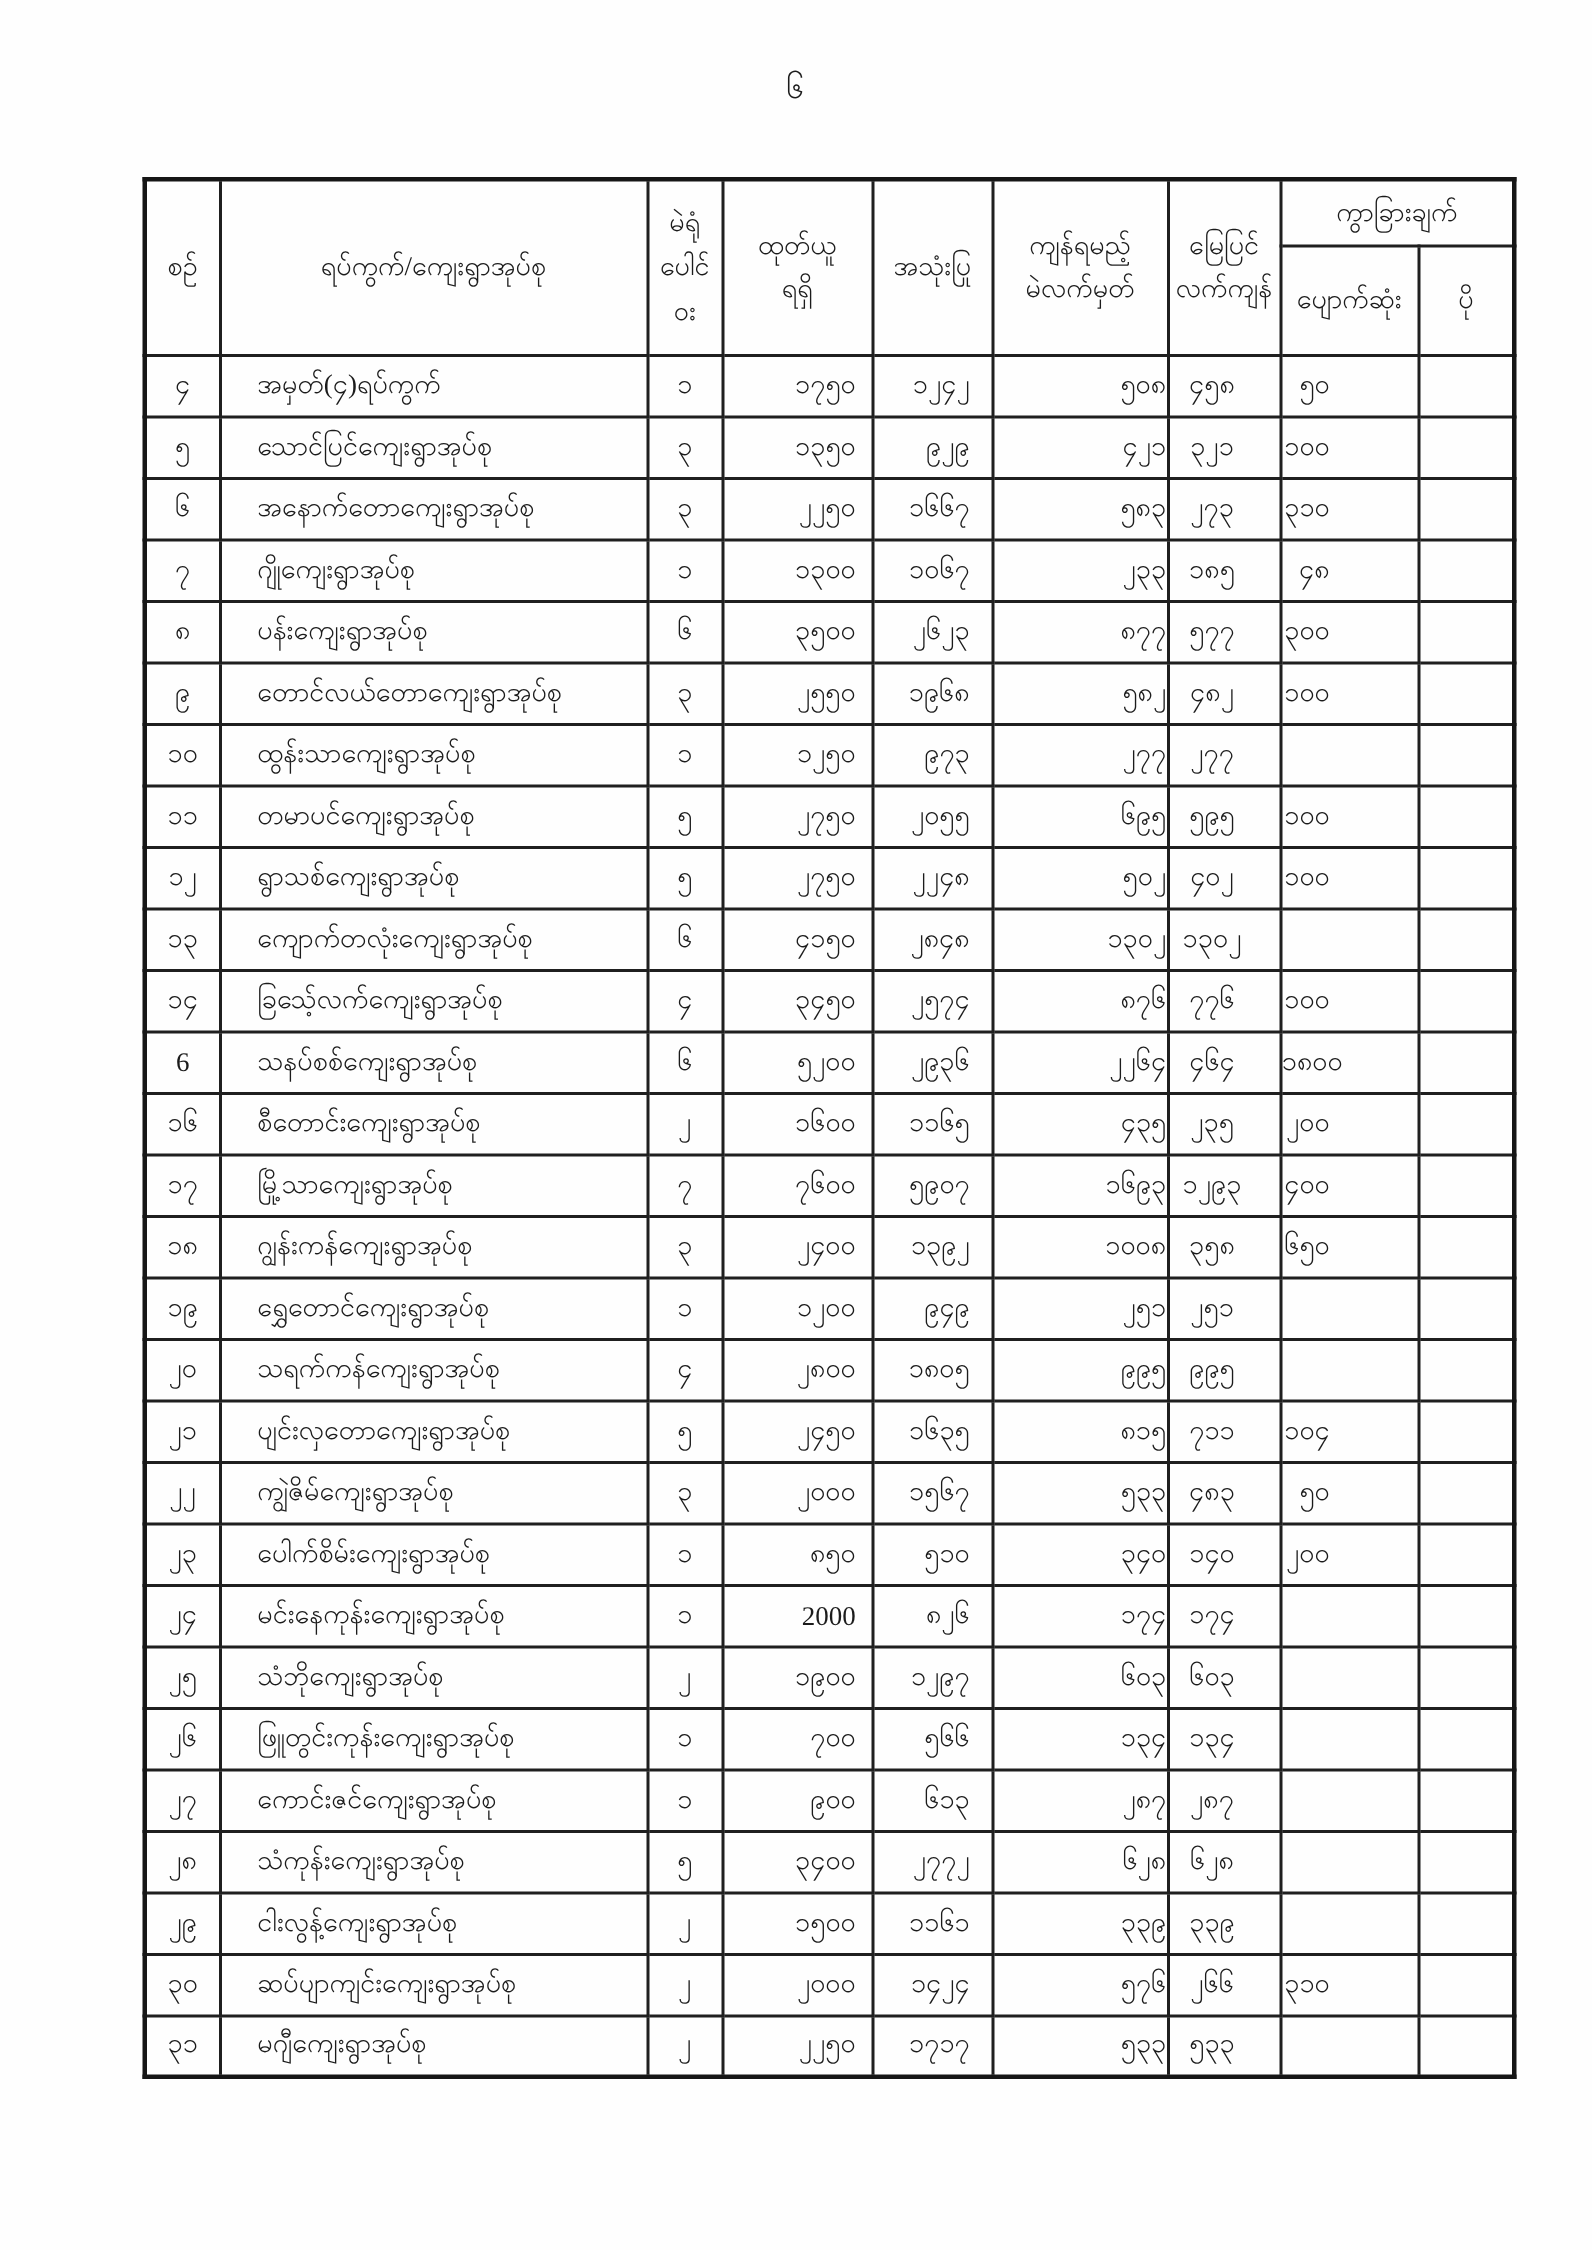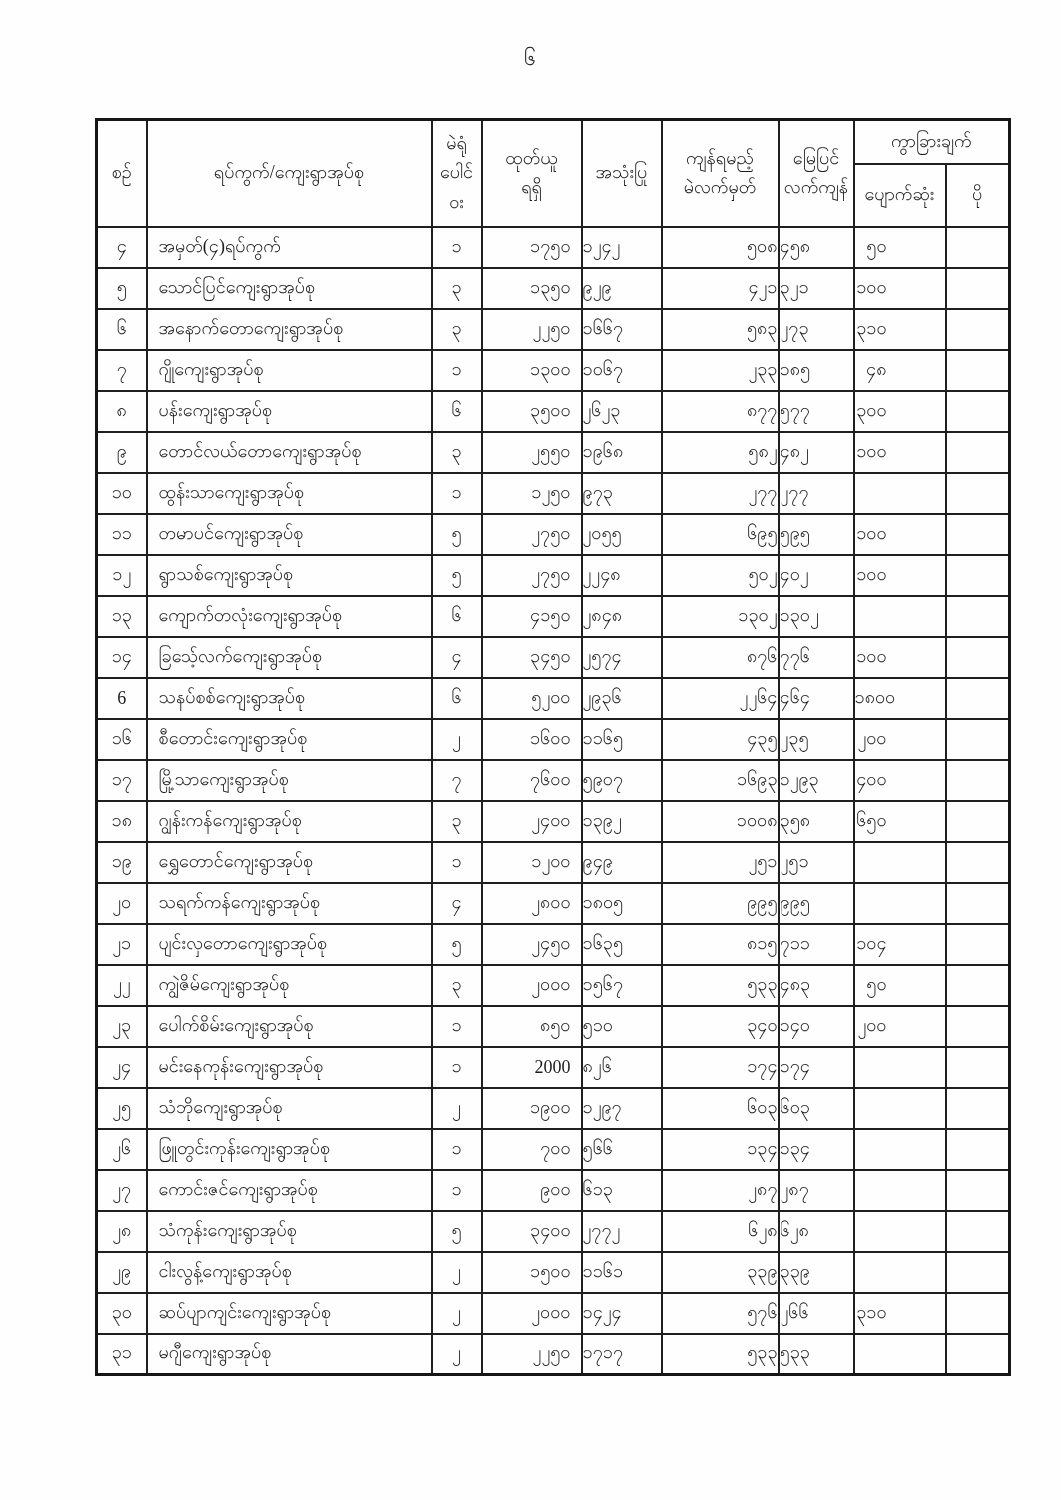--- a/index.html
+++ b/index.html
@@ -40,44 +40,44 @@
     font-weight: normal;
     text-align: center;
     vertical-align: middle;
     white-space: pre-line;
     line-height: 1.65;
     font-size: 18px;
     padding: 2px 2px;
   }
   .doc-table thead tr.h1 th { height: 44px; }
   .doc-table thead th.tall { height: 107px; }
-  .doc-table thead tr.h2 th { height: 63px; }
+  .doc-table thead tr.h2 th { height: 73px; }
   .doc-table tbody tr { height: 41px; }
   .doc-table tbody td {
     vertical-align: middle;
     white-space: nowrap;
   }
   
   .w0 { width: 50px; }
   .w1 { width: 285px; }
   .w2 { width: 50px; }
   .w3 { width: 100px; }
   .w4 { width: 80px; }
   .w5 { width: 117px; }
   .w6 { width: 75px; }
   .w7 { width: 92px; }
   .w8 { width: 64px; }
   
   td.c0 { text-align: center; }
-  td.c1 { text-align: left; padding-left: 11px; }
+  td.c1 { text-align: left; padding-left: 24px; }
   td.c2 { text-align: center; }
   td.c3 { text-align: right; padding-right: 10px; }
-  td.c4 { }
+  td.c4 { text-align: right; padding-right: 14px; }
   td.c5 { text-align: right; }
-  td.c6 { text-align: left; padding-right: 16px; border-radius: 14px; }
+  td.c6 { text-align: center; padding-right: 16px; }
   td.c7 { text-align: right; padding-right: 58px; }
   td.c8 { text-align: center; }
 </style>
 </head>
 <body>
 
 <div class="page">
   <div class="page-number">၆</div>
 
   <table class="doc-table">

